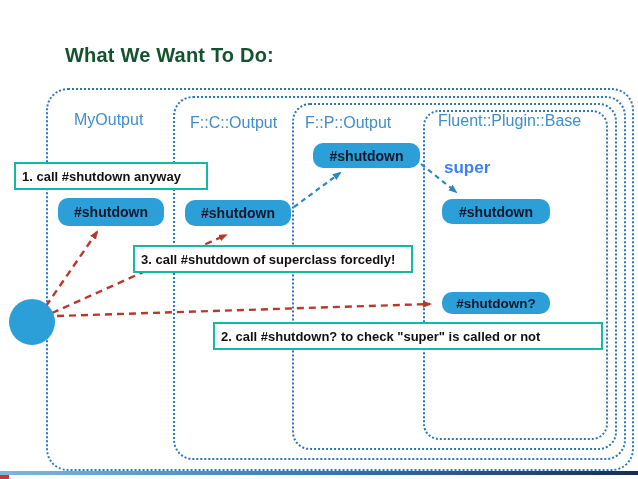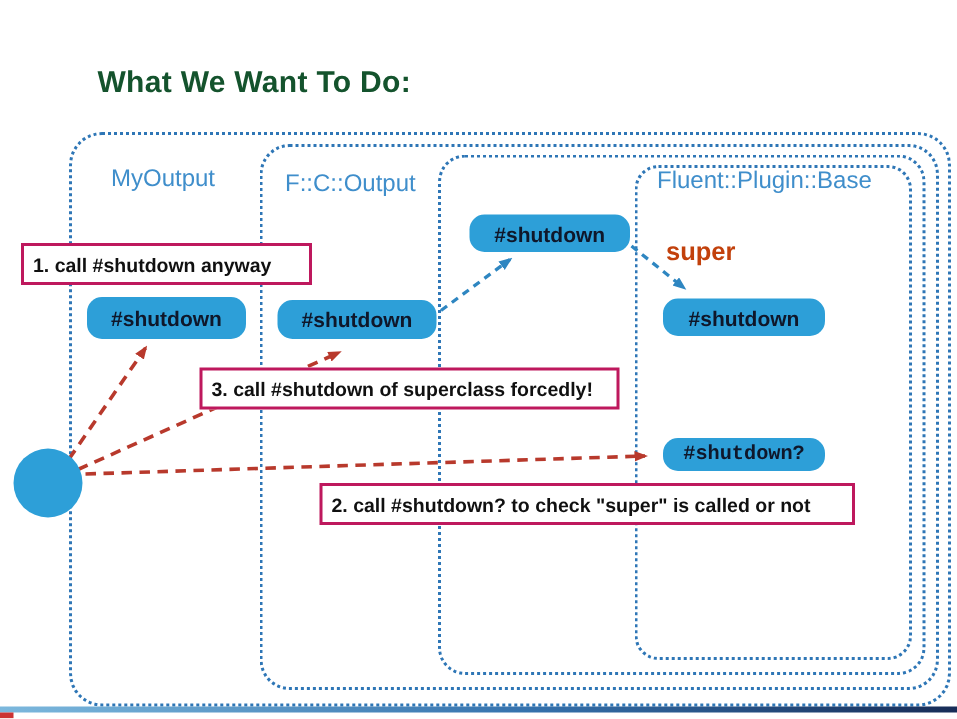--- a/index.html
+++ b/index.html
@@ -35,35 +35,35 @@
     background:#2d9fd8;color:#0f172a;
     font-size:14px;font-weight:bold;
     border-radius:10px;
     display:flex;align-items:center;justify-content:center;
     white-space:nowrap;
   }
   .n-my{left:58px;top:198px;width:106px;height:28px;}
   .n-fc{left:185px;top:200px;width:106px;height:26px;}
   .n-fp{left:313px;top:143px;width:107px;height:25px;}
   .n-base{left:442px;top:199px;width:108px;height:25px;}
-  .n-q{left:442px;top:292px;width:108px;height:22px;font-size:13.5px;font-family:Liberation Mono, monospace;}
+  .n-q{left:442px;top:292px;width:108px;height:22px;font-size:13.5px;}
   .super{
     position:absolute;left:444px;top:158px;z-index:4;
-    font-size:17px;font-weight:bold;color:#c2410c;
+    font-size:17px;font-weight:bold;color:#3b82f6;
   }
   .annotation{
     position:absolute;z-index:5;
-    background:#ffffff;border:2px solid #be185d;
+    background:#ffffff;border:2px solid #14b8a6;
     color:#101010;font-size:13px;font-weight:bold;
     display:flex;align-items:center;
     padding:0 6px;box-sizing:border-box;white-space:nowrap;
   }
   .a-step1{left:14px;top:162px;width:194px;height:28px;}
   .a-step3{left:133px;top:245px;width:280px;height:28px;}
-  .a-step2{left:213px;top:322px;width:357px;height:28px;}
+  .a-step2{left:213px;top:322px;width:390px;height:28px;}
   .a-step0{left:13px;top:411px;width:225px;height:29px;}
   .core-circle{
     position:absolute;left:9px;top:299px;width:46px;height:46px;
     border-radius:50%;background:#2d9fd8;z-index:4;
   }
   .footer-divider{
     position:absolute;left:0;top:471px;width:638px;height:4px;z-index:6;
     background:linear-gradient(to right,#7cb8dd 0%,#3572ad 55%,#172c57 100%);
   }
   .footer-accent{
@@ -78,20 +78,21 @@
 
   <div class="title">What We Want To Do:</div>
 
   <div class="container c-outer"></div>
   <div class="container c-fc"></div>
   <div class="container c-fp"></div>
   <div class="container c-base"></div>
 
   <div class="class-label l-fc">F::C::Output</div>
   <div class="class-label l-my">MyOutput</div>
+  <div class="class-label l-fp">F::P::Output</div>
   <div class="class-label l-base">Fluent::Plugin::Base</div>
 
   <svg class="arrows" width="638" height="479" viewBox="0 0 638 479">
     <defs>
       <marker id="arrow-red" markerWidth="9" markerHeight="8" refX="7" refY="3.5" orient="auto" markerUnits="userSpaceOnUse">
         <path d="M0,0 L9,3.5 L0,7 z" fill="#b8392c"></path>
       </marker>
       <marker id="arrow-blue" markerWidth="9" markerHeight="8" refX="7" refY="3.5" orient="auto" markerUnits="userSpaceOnUse">
         <path d="M0,0 L9,3.5 L0,7 z" fill="#2e86c1"></path>
       </marker>

